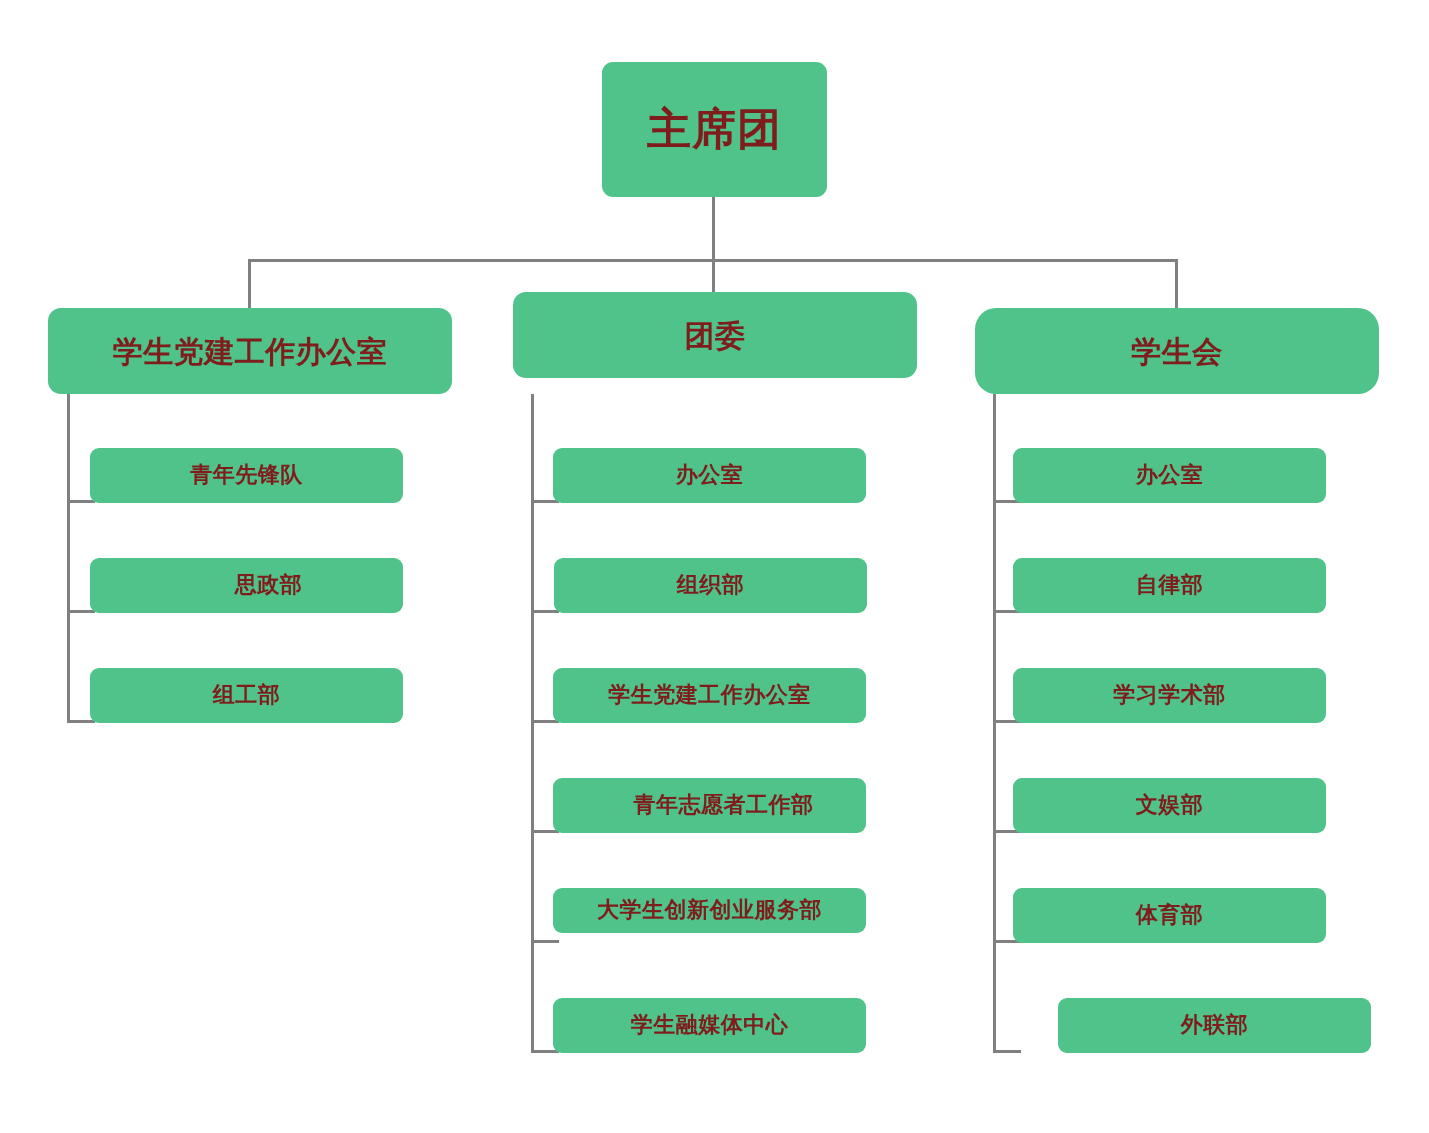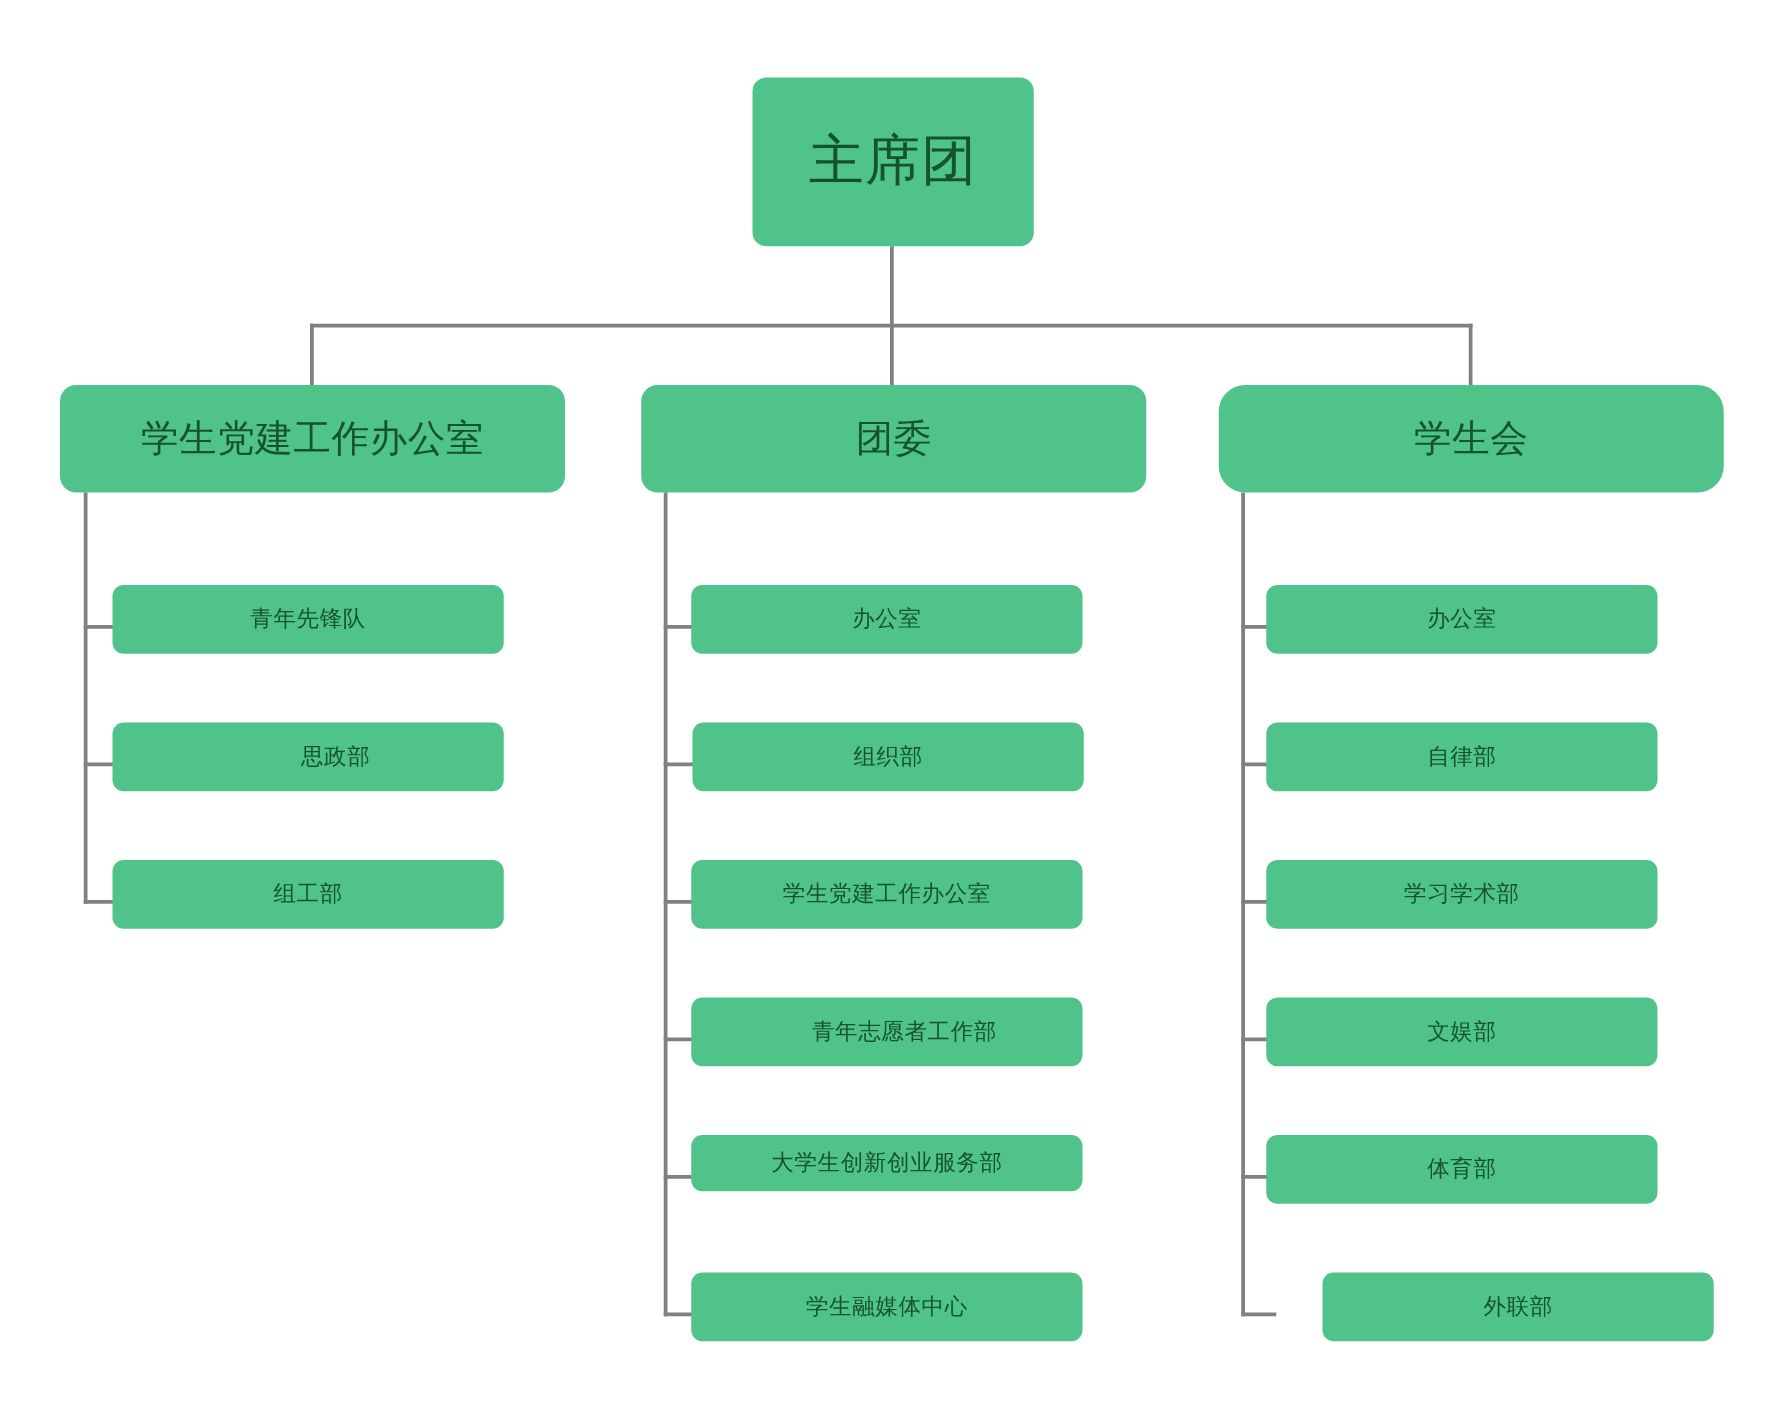--- a/index.html
+++ b/index.html
@@ -23,45 +23,44 @@
     position: absolute;
     background: #808080;
   }
   .conn-v { width: 3px; }
   .conn-h { height: 3px; }
 
   
   .node {
     position: absolute;
     background: #4FC38A;
-    color: #14532d;
+    color: #7f1d1d;
     display: flex;
     align-items: center;
     justify-content: center;
     text-align: center;
-    font-weight: normal;
+    font-weight: bold;
     box-sizing: border-box;
     line-height: 1.1;
     white-space: nowrap;
   }
   .node-root {
     border-radius: 11px;
     font-size: 44px;
     letter-spacing: 1px;
   }
   .node-branch {
     border-radius: 13px;
     font-size: 30px;
     letter-spacing: 0.5px;
   }
   .node-leaf {
     border-radius: 9px;
-    font-size: 18px;
+    font-size: 22px;
     letter-spacing: 0.5px;
-    margin-top: 20px;
   }
 </style>
 </head>
 <body>
 
 <div id="chart">
 
   <div class="node node-root" style="left:602px; top:62px; width:225px; height:135px;">
     <span>主席团</span>
   </div>
@@ -86,21 +85,21 @@
   <div class="conn conn-h" style="left:67px; top:610px; width:28px;"></div>
   <div class="node node-leaf" style="left:90px; top:558px; width:313px; height:55px;padding-left:44px;">
     <span>思政部</span>
   </div>
 
   <div class="conn conn-h" style="left:67px; top:720px; width:28px;"></div>
   <div class="node node-leaf" style="left:90px; top:668px; width:313px; height:55px;">
     <span>组工部</span>
   </div>
 
-  <div class="node node-branch" style="left:513px; top:308px; width:404px; height:86px;">
+  <div class="node node-branch" style="left:513px; top:292px; width:404px; height:86px;">
     <span>团委</span>
   </div>
 
   <div class="conn conn-v" style="left:531px; top:394px; height:659px;"></div>
 
   <div class="conn conn-h" style="left:531px; top:500px; width:28px;"></div>
   <div class="node node-leaf" style="left:553px; top:448px; width:313px; height:55px;">
     <span>办公室</span>
   </div>
 

